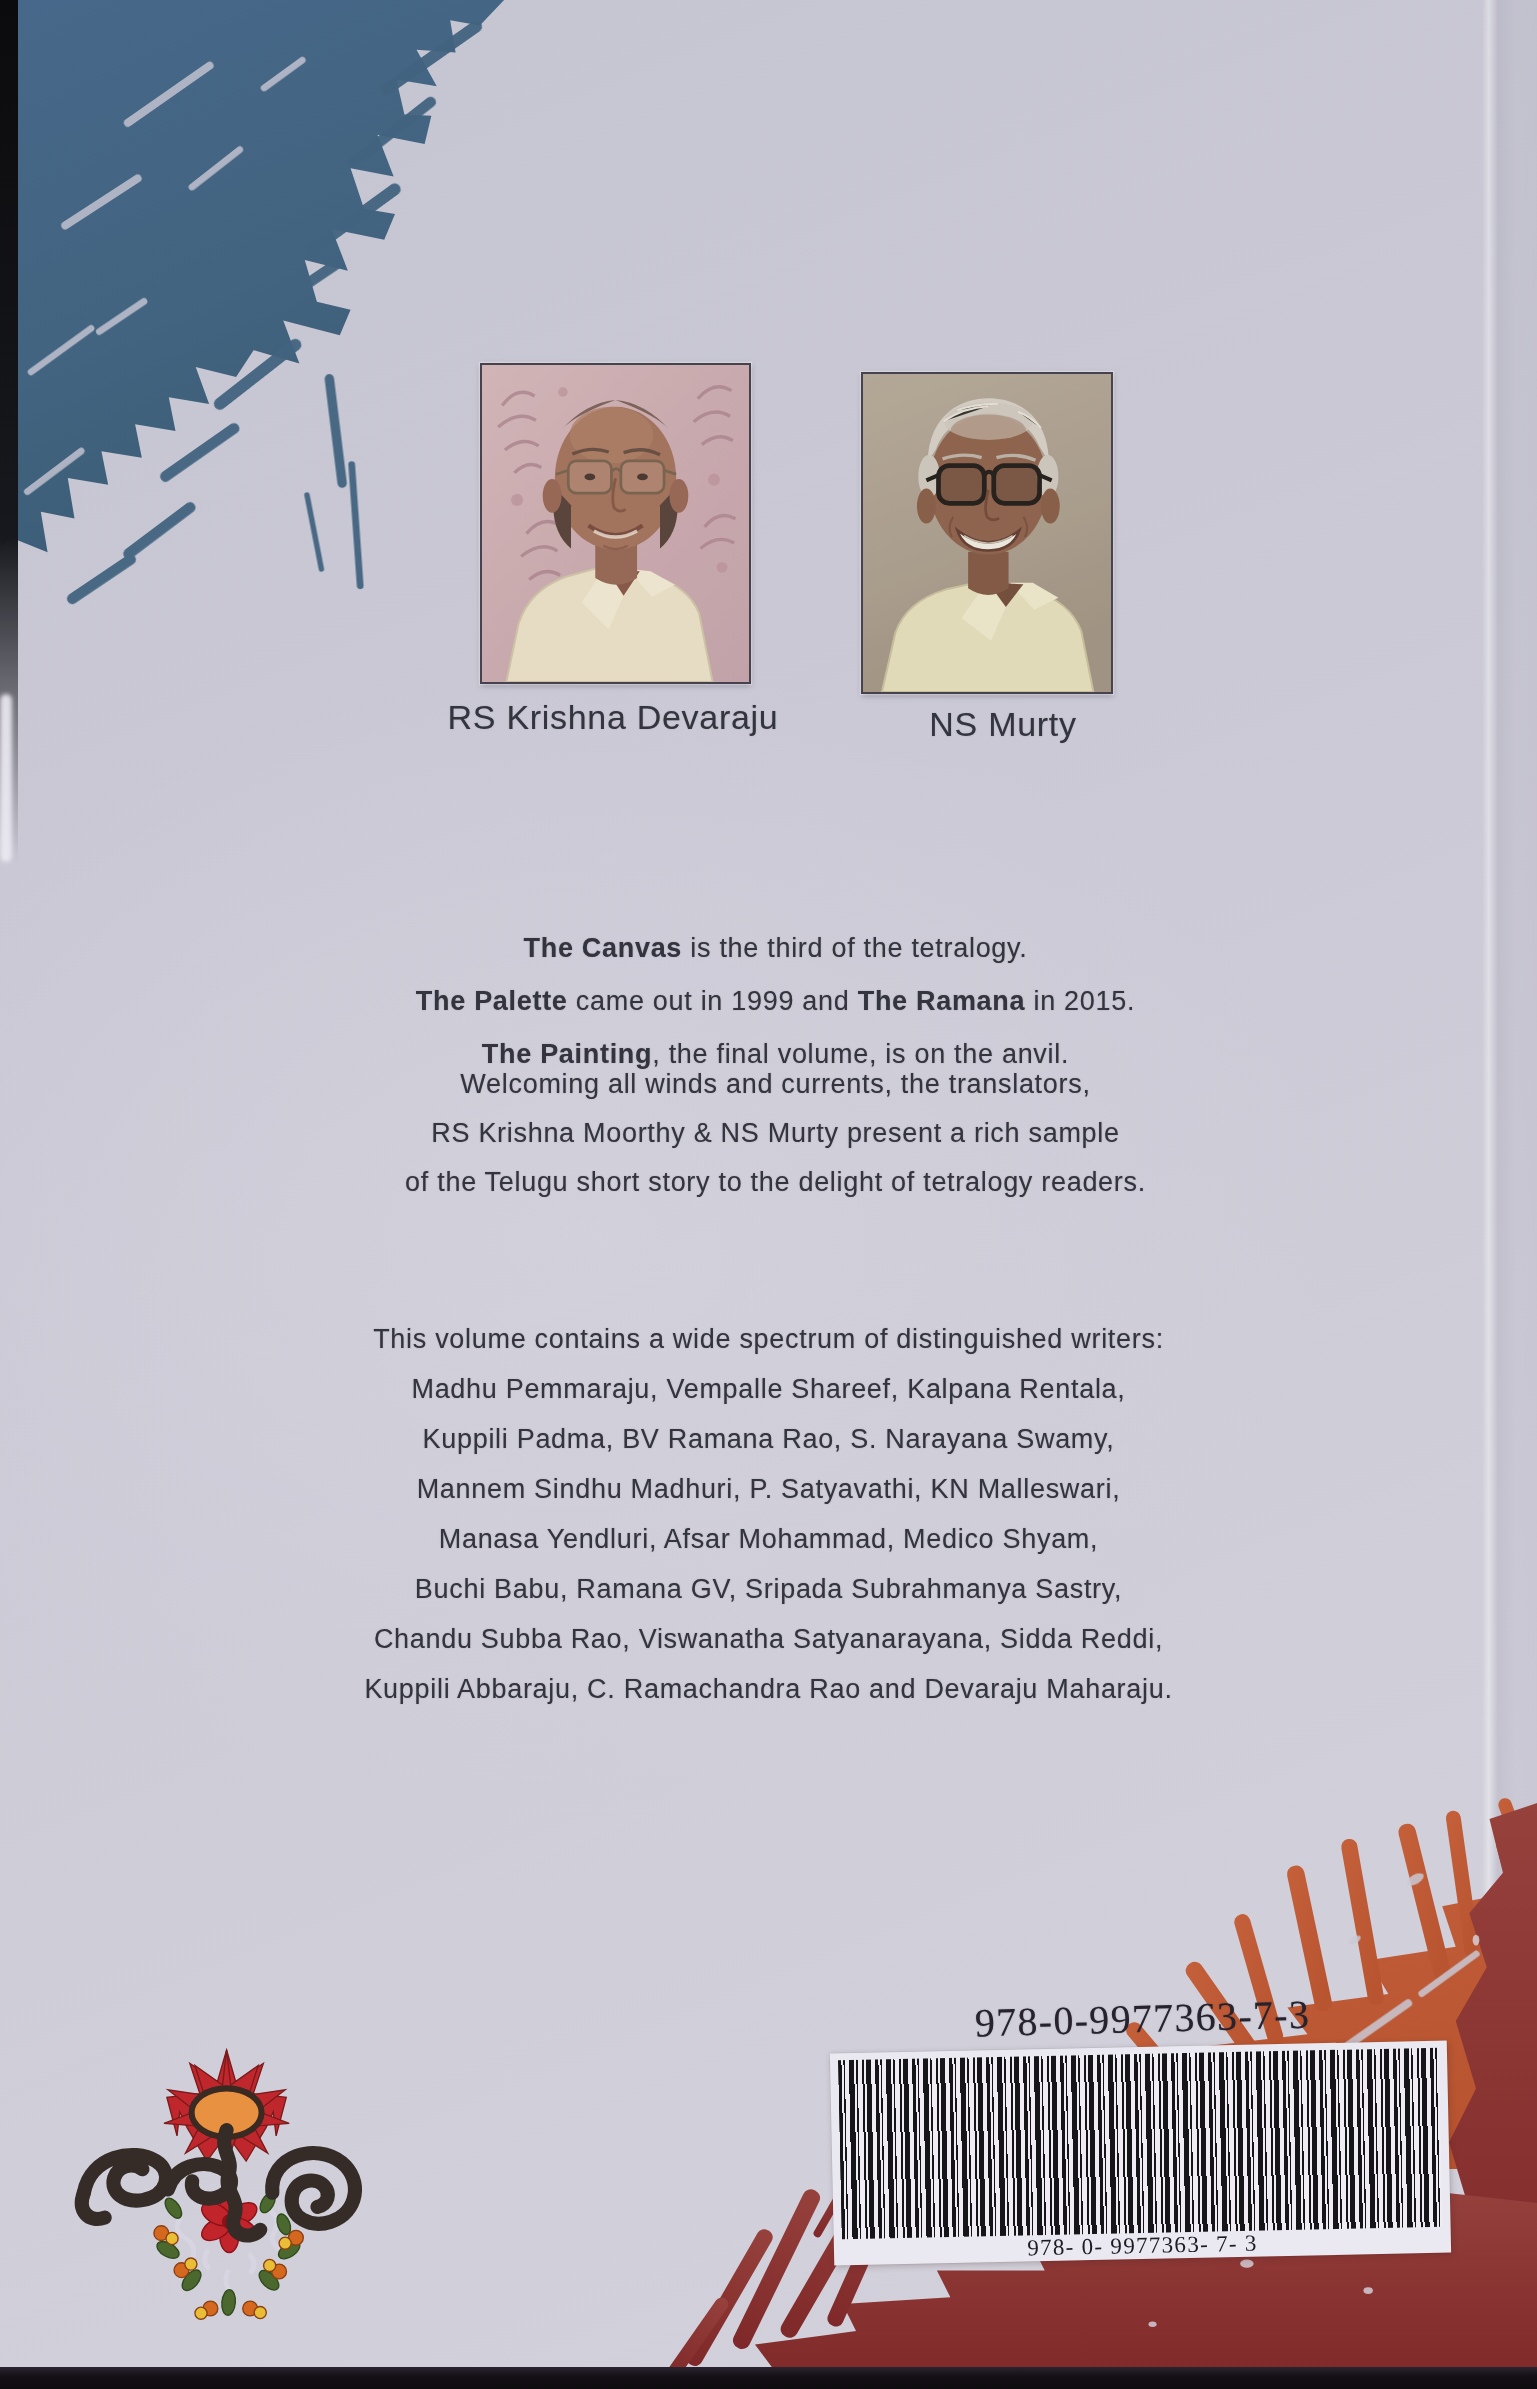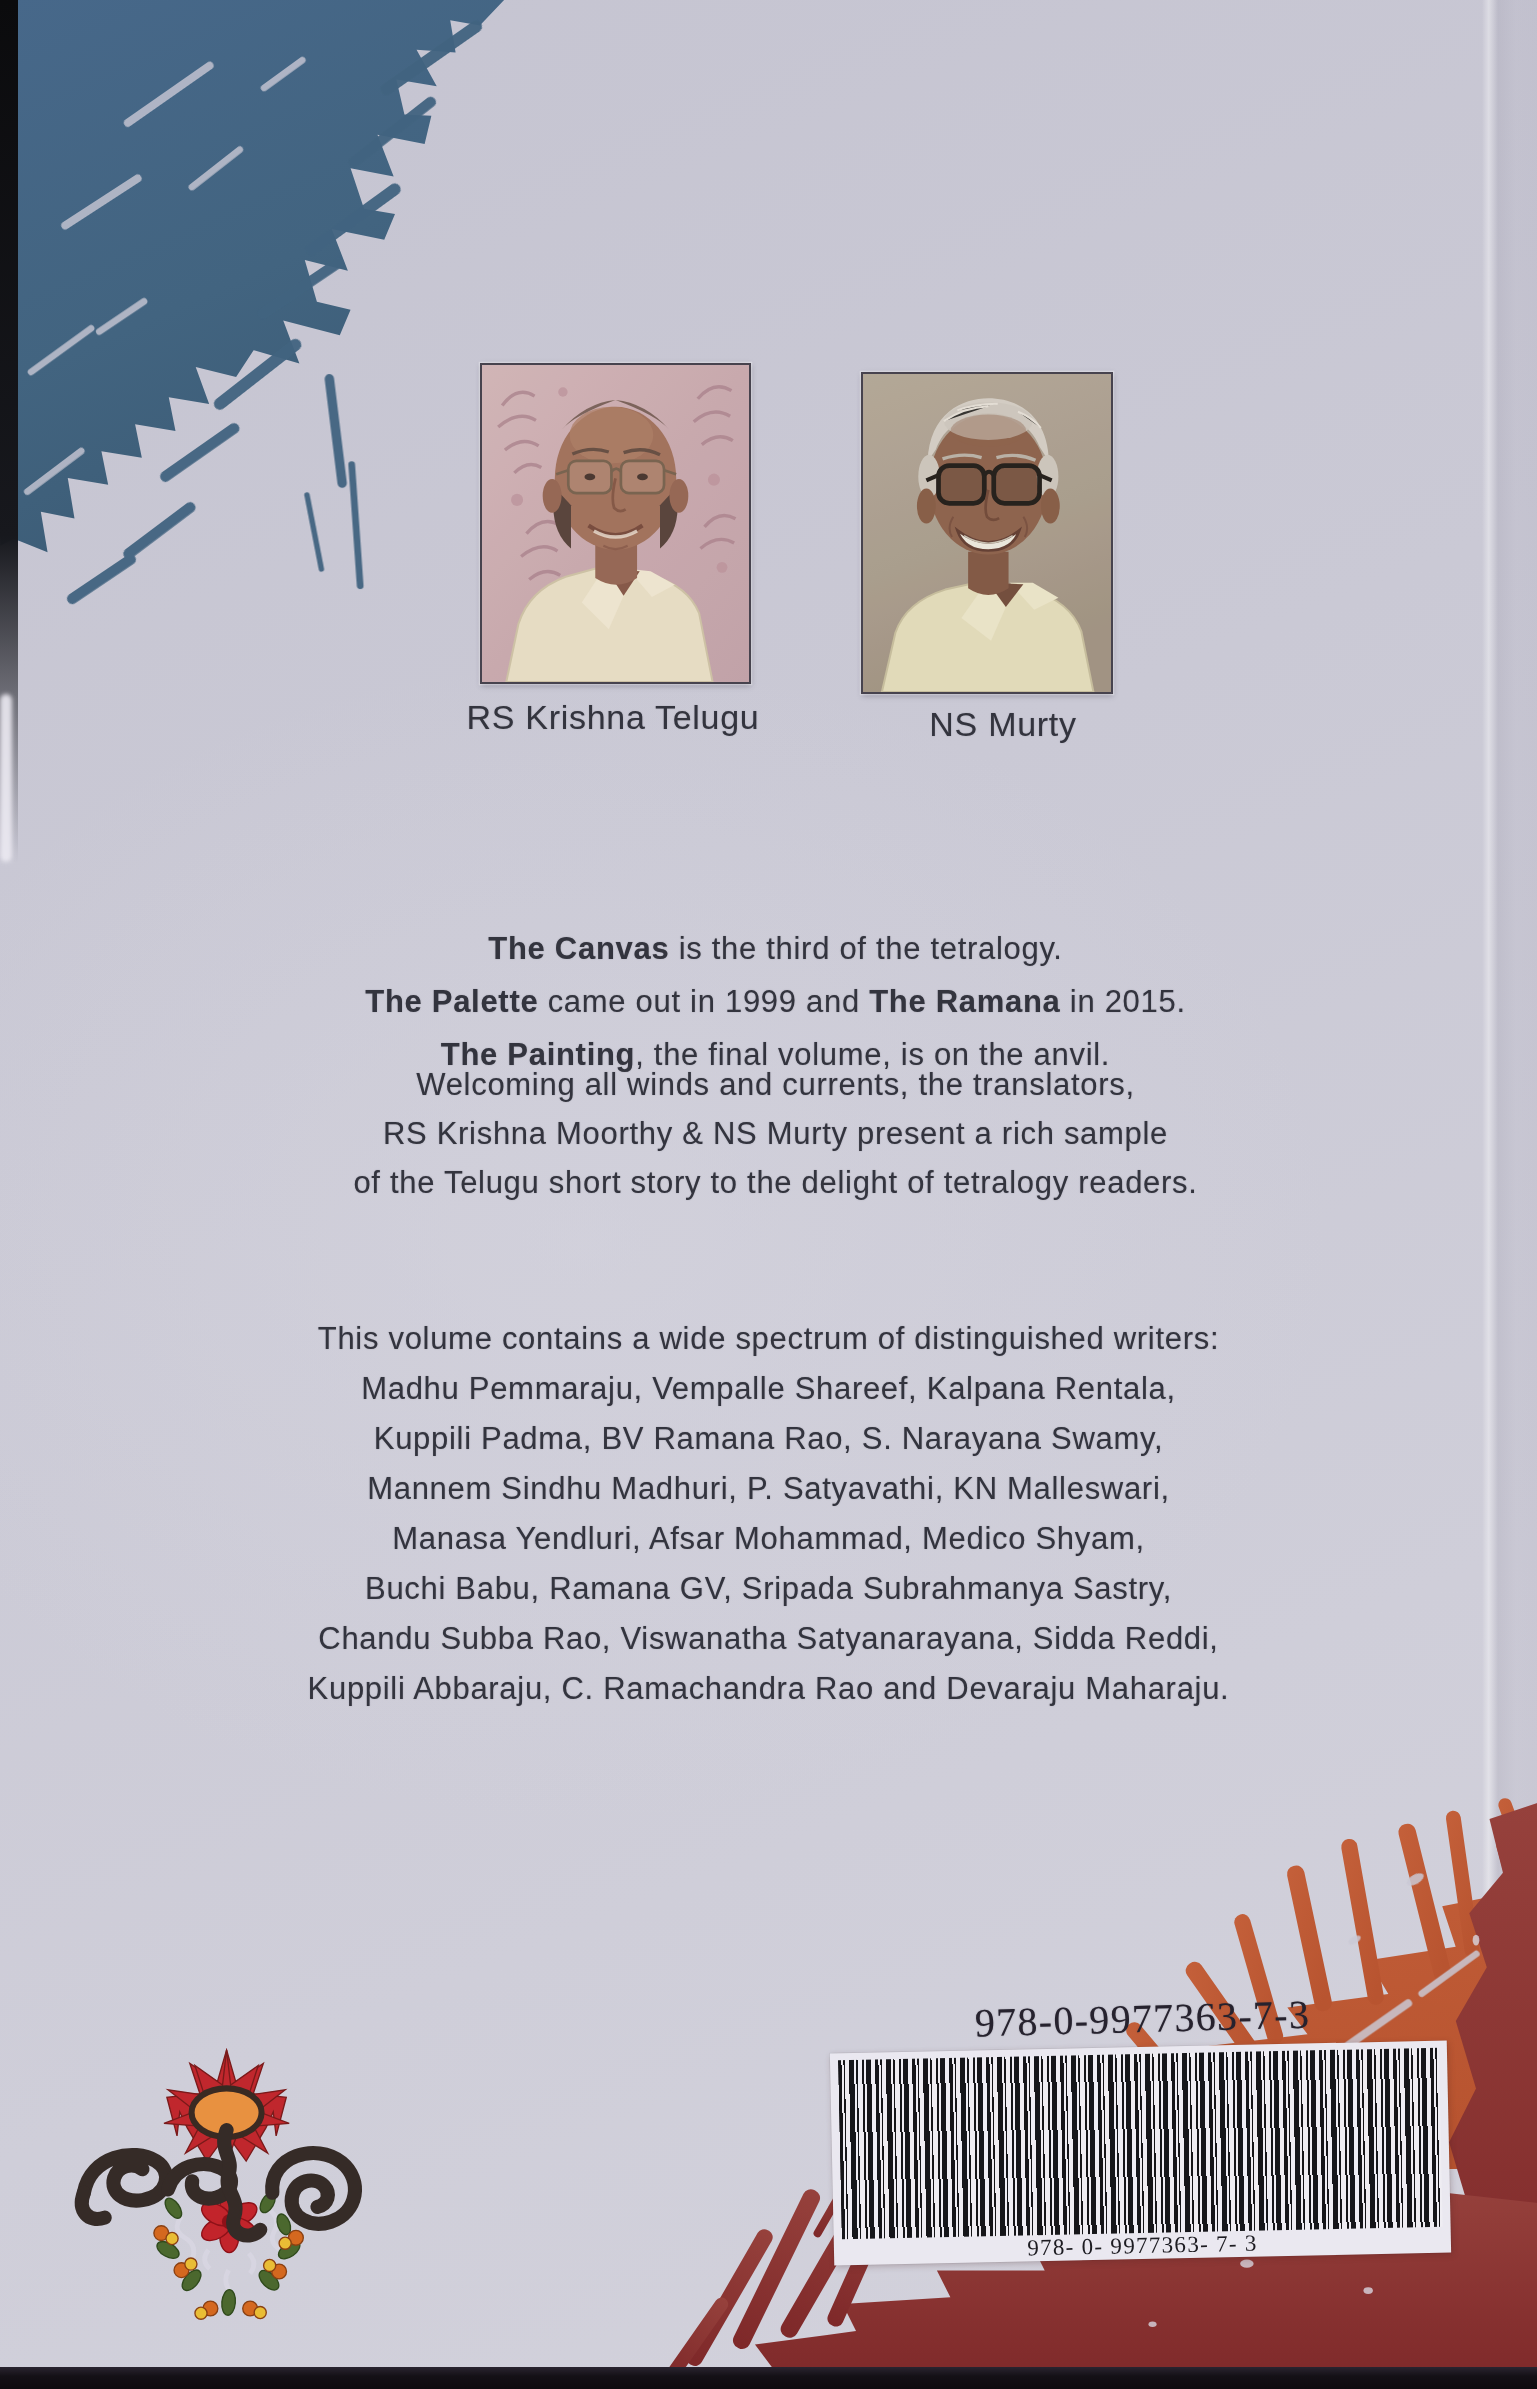--- a/index.html
+++ b/index.html
@@ -8,21 +8,21 @@
     width:1538px;height:2389px;
     overflow:hidden;
     background:
       radial-gradient(1213px 943px at 38% 52%, rgba(214,213,223,.55) 0%, rgba(214,213,223,0) 62%),
       linear-gradient(158deg,#c5c4d1 0%,#cac9d5 38%,#cfced9 72%,#d3d2dc 100%);
     font-family:"Liberation Sans", sans-serif;
     color:#33343e;
   }
   .abs{position:absolute;}
   .body-text{
-    font-size:31px;letter-spacing:0.7px;line-height:51px;text-align:center;
+    font-size:27px;letter-spacing:0.7px;line-height:51px;text-align:center;
     color:#33343e;text-shadow:0 0 1.3px rgba(45,46,60,.35);
   }
   .b{font-weight:bold;}
   .it{}
   .caption{
     font-size:34px;letter-spacing:0.7px;text-align:center;
     color:#33343e;text-shadow:0 0 1.3px rgba(45,46,60,.3);
   }
   .photo{
     border:2px solid #47434e;
@@ -247,21 +247,21 @@
       </g>
       <path d="M118,126 q30,-10 58,-2 M198,124 q30,-8 58,4" stroke="#b9b2a8" stroke-width="5" fill="none"></path>
       <path d="M186,172 q-7,28 -2,40 q8,8 18,2" stroke="#6b4130" stroke-width="4" fill="none"></path>
       <path d="M140,232 q46,36 92,0 q-10,30 -46,30 q-36,0 -46,-30 Z" fill="#f0ece2" stroke="#5c352a" stroke-width="4"></path>
       <path d="M150,240 q36,22 72,0" stroke="#c9c2b4" stroke-width="2" fill="none"></path>
       <path d="M134,212 q-10,16 -2,30 M238,212 q10,16 2,30" stroke="rgba(90,50,40,0.45)" stroke-width="3" fill="none"></path>
       <rect width="368" height="472" fill="rgba(190,175,160,0.10)"></rect>
     </svg>
   </div>
 
-  <div class="abs caption" style="left:411px;top:698px;width:404px;">RS Krishna Telugu</div>
+  <div class="abs caption" style="left:411px;top:698px;width:404px;">RS Krishna Devaraju</div>
   <div class="abs caption" style="left:801px;top:705px;width:404px;text-align:center;">NS Murty</div>
 
   <div class="abs body-text" style="left:27px;top:922px;width:1497px;line-height:53px;">
     <div><span class="b">The Canvas</span><span> is the third of the tetralogy.</span></div>
     <div><span class="b">The Palette</span><span> came out in 1999 and </span><span class="b">The Ramana</span><span> in 2015.</span></div>
     <div><span class="b">The Painting</span><span>, the final volume, is on the anvil.</span></div>
   </div>
 
   <div class="abs body-text" style="left:27px;top:1060px;width:1497px;line-height:49px;">
     <div>Welcoming all winds and currents, the translators,</div>

